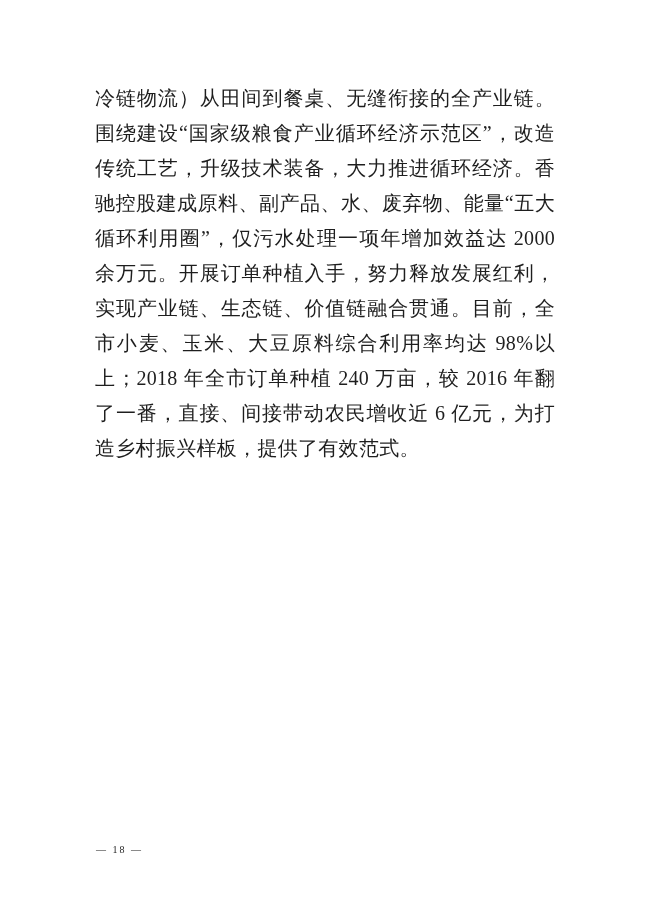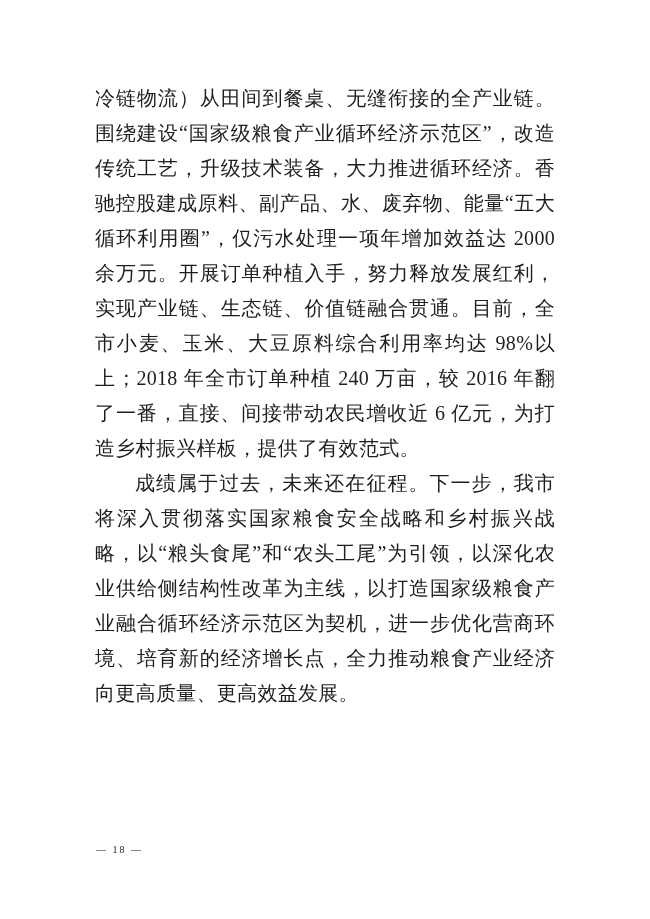--- a/index.html
+++ b/index.html
@@ -49,16 +49,15 @@
     letter-spacing: 2px;
     white-space: pre;
   }
 </style>
 </head>
 <body>
 
 <div class="page">
   <div class="content">
     <p>冷链物流）从田间到餐桌、无缝衔接的全产业链。围绕建设“国家级粮食产业循环经济示范区”，改造传统工艺，升级技术装备，大力推进循环经济。香驰控股建成原料、副产品、水、废弃物、能量“五大循环利用圈”，仅污水处理一项年增加效益达 2000 余万元。开展订单种植入手，努力释放发展红利，实现产业链、生态链、价值链融合贯通。目前，全市小麦、玉米、大豆原料综合利用率均达 98%以上；2018 年全市订单种植 240 万亩，较 2016 年翻了一番，直接、间接带动农民增收近 6 亿元，为打造乡村振兴样板，提供了有效范式。</p>
-    <p class="indent">成绩属于过去，未来还在征程。下一步，我市将深入贯彻落实国家粮食安全战略和乡村振兴战略，以“粮头食尾”和“农头工尾”为引领，以深化农业供给侧结构性改革为主线，以打造国家级粮食产业融合循环经济示范区为契机，进一步优化营商环境、培育新的经济增长点，全力推动粮食产业经济向更高质量、更高效益发展。</p>
   </div>
   <div class="page-number">— 18 —</div>
 </div>
 
 </body></html>

